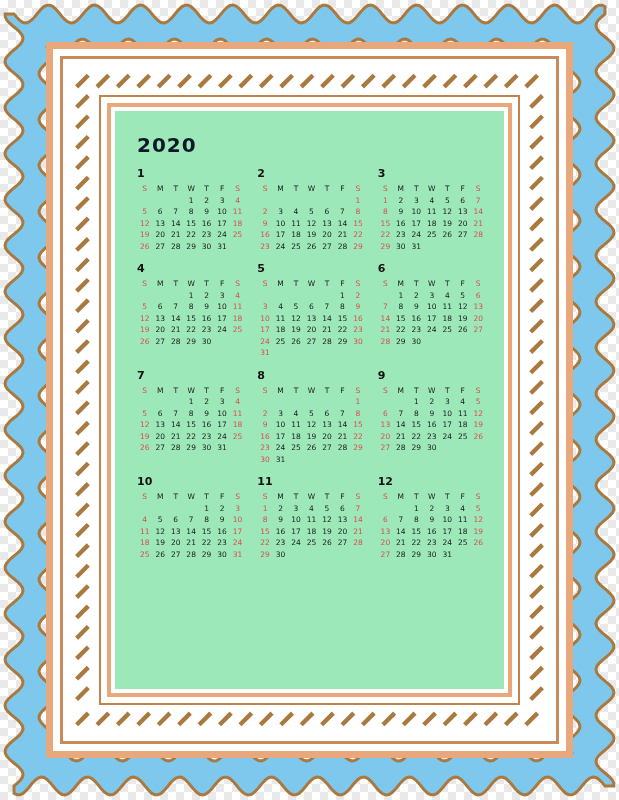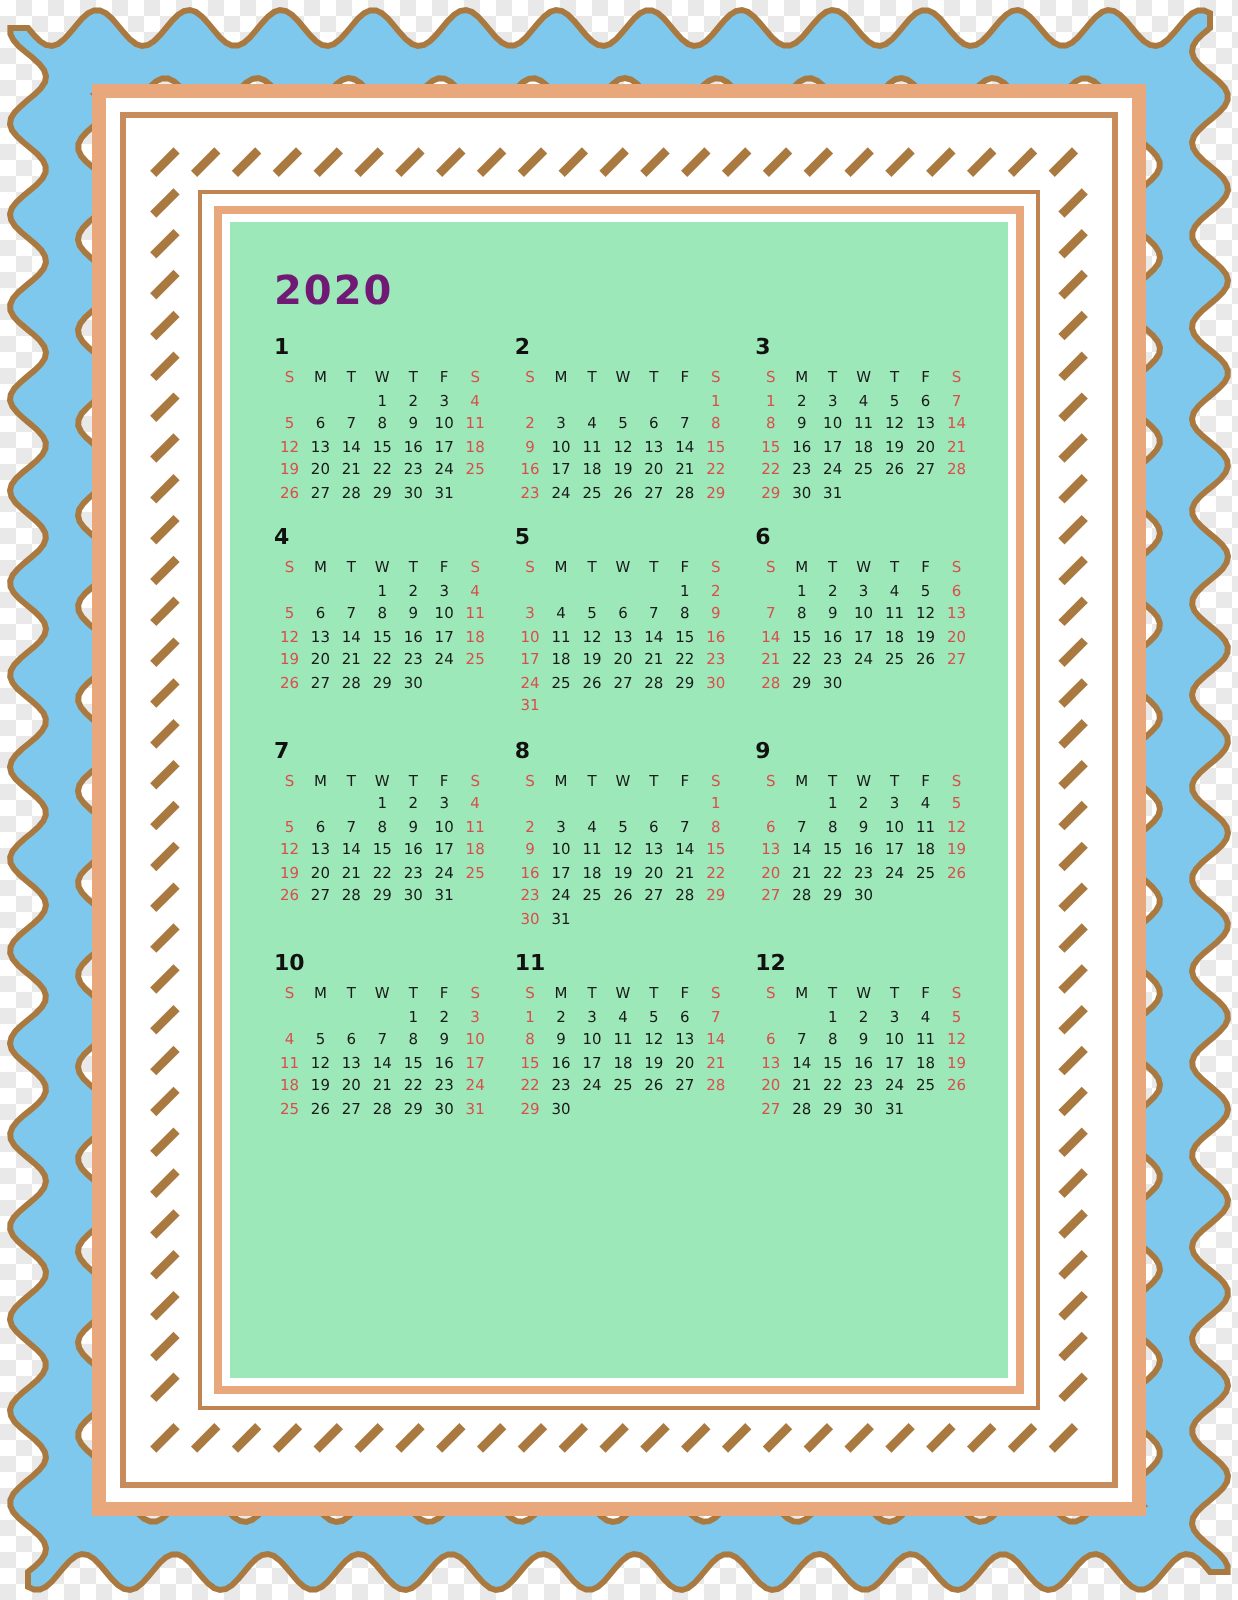--- a/index.html
+++ b/index.html
@@ -80,21 +80,21 @@
     padding: 18px 14px 10px 14px;
   }
 
   .dash-edge { position: absolute; }
 
   #cal-title {
     font-family: "DejaVu Sans", sans-serif;
     font-weight: bold;
     font-size: 20px;
     letter-spacing: 1px;
-    color: #701a75;
+    color: #0f172a;
     margin: 4px 0 10px 8px;
   }
 
   #months-grid {
     display: grid;
     grid-template-columns: repeat(3, 1fr);
     grid-template-rows: repeat(4, auto);
     column-gap: 8px;
     row-gap: 10px;
     padding: 0 4px;

